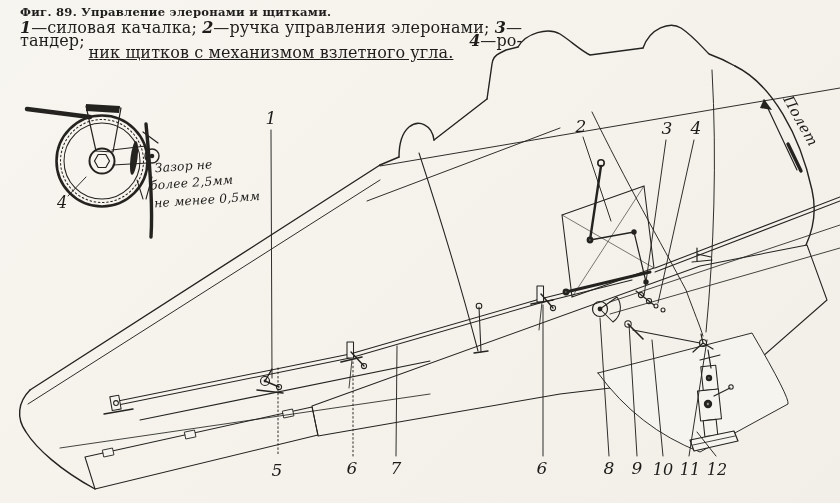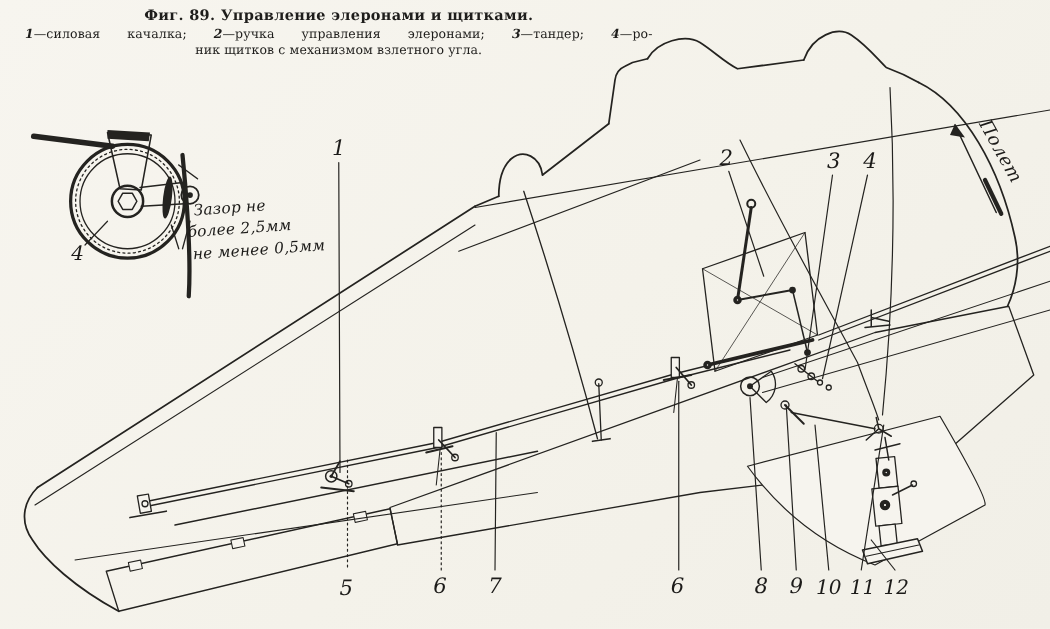--- a/index.html
+++ b/index.html
@@ -2,25 +2,25 @@
 <html><head>
 <meta charset="utf-8">
 <style>
   html,body{margin:0;padding:0;}
   body{width:840px;height:503px;overflow:hidden;background:#f6f4ee;
        font-family:"DejaVu Serif","Liberation Serif",serif;color:#1e1d1b;}
   #page{position:relative;width:840px;height:503px;background:
         linear-gradient(135deg,#f7f5ef 0%,#f4f2ea 55%,#f1efe7 100%);}
   
   #caption{position:absolute;left:20px;top:5px;width:502px;}
-  #fig-title{font-size:11.6px;font-weight:bold;text-align:center;
+  #fig-title{font-size:11.6px;font-weight:bold;
              letter-spacing:.25px;margin-bottom:3px;white-space:nowrap;}
-  .legend-line{font-size:10px;line-height:12.5px;text-align:justify;
+  .legend-line{font-size:16px;line-height:12.5px;text-align:justify;
                text-align-last:justify;letter-spacing:.1px;}
-  .legend-line.center{text-align:center;text-align-last:center;}
+  .legend-line.center{text-align:center;text-align-last:center;text-decoration:underline;}
   .legend-line i b{letter-spacing:0;}
   
   svg{position:absolute;left:0;top:0;}
   svg path,svg line,svg circle,svg ellipse,svg rect,svg polygon{stroke:#242320;fill:none;
       stroke-linecap:round;stroke-linejoin:round;}
   .w06{stroke-width:.6}.w08{stroke-width:.85}.w09{stroke-width:.95}.w1{stroke-width:1.05}
   .w12{stroke-width:1.2}.w14{stroke-width:1.4}.w16{stroke-width:1.6}.w2{stroke-width:2}
   .w24{stroke-width:2.4}.w26{stroke-width:2.6}.w3{stroke-width:3}.w34{stroke-width:3.4}
   .w45{stroke-width:4.5}
   .ink{fill:#242320;stroke:none}

